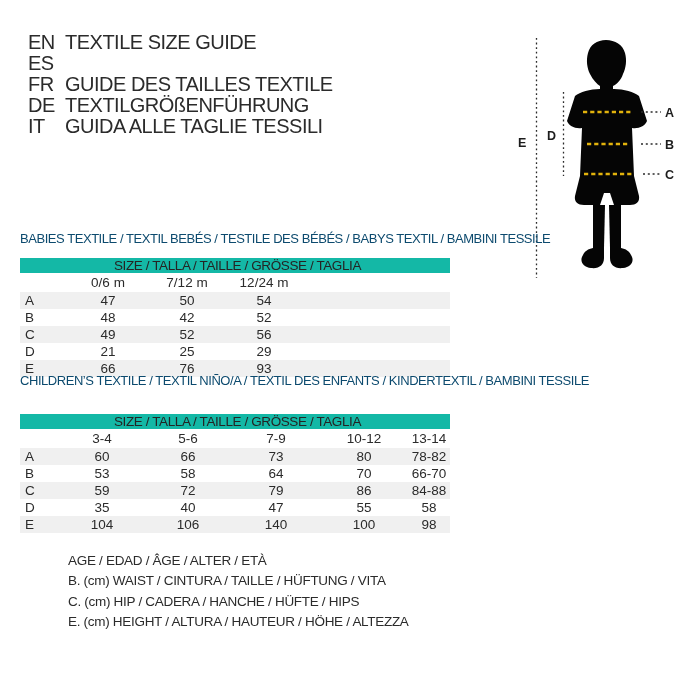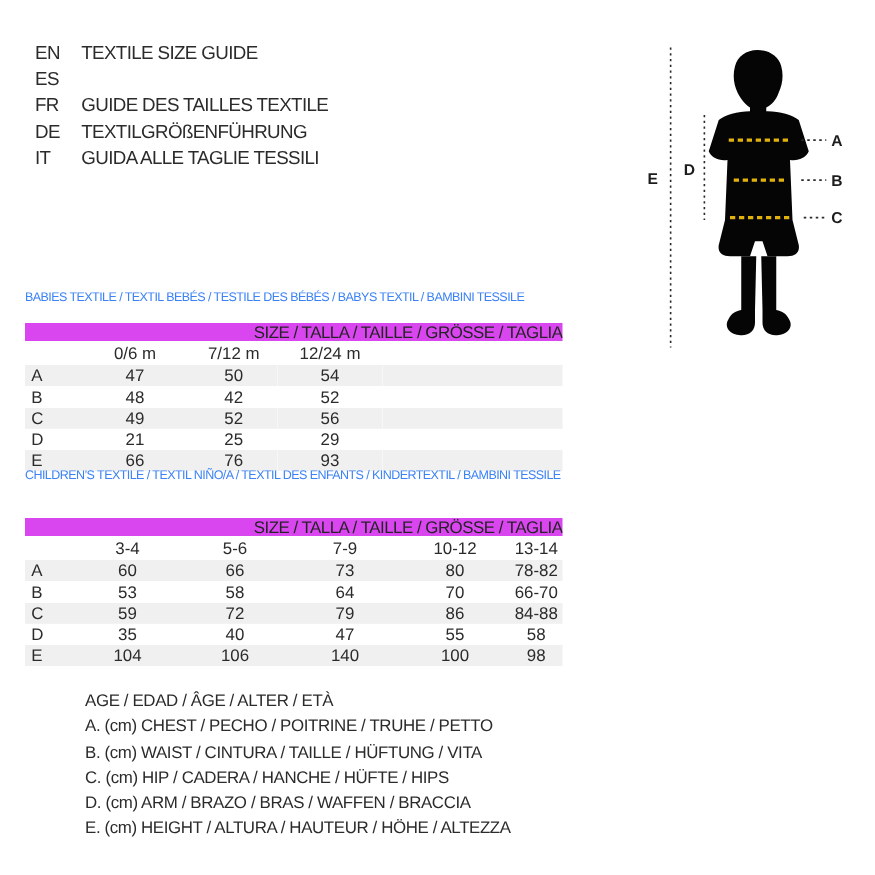--- a/index.html
+++ b/index.html
@@ -2,32 +2,32 @@
 <html><head>
 <meta charset="utf-8">
 <style>
   html,body{margin:0;padding:0;background:#ffffff;}
   .page{
     position:relative;width:700px;height:700px;background:#ffffff;overflow:hidden;
     font-family:"Liberation Sans","DejaVu Sans",sans-serif;color:#2b2b2b;
   }
   
   .lang-list{position:absolute;left:28px;top:32px;}
-  .lang-row{display:flex;height:21px;line-height:21px;font-size:15px;letter-spacing:-0.5px;white-space:nowrap;}
+  .lang-row{display:flex;height:21px;line-height:21px;font-size:20px;letter-spacing:-0.5px;white-space:nowrap;}
   .lang-code{width:37px;flex:0 0 37px;}
   
-  .section-heading{position:absolute;left:20px;height:15px;line-height:15px;font-size:10px;letter-spacing:-0.45px;white-space:nowrap;color:#3b82f6;}
+  .section-heading{position:absolute;left:20px;height:15px;line-height:15px;font-size:13px;letter-spacing:-0.45px;white-space:nowrap;color:#0c4a6e;}
   .heading-babies{top:231px;}
   .heading-children{top:373px;}
   
   .size-table{position:absolute;left:20px;width:430px;border-collapse:collapse;table-layout:fixed;font-size:13.5px;color:#2b2b2b;}
   .table-babies{top:258px;}
   .table-children{top:414px;}
   .size-table td{padding:0;height:17px;line-height:17px;text-align:center;white-space:nowrap;overflow:hidden;}
-  .size-table .bar-cell{background:#d946ef;text-align:right;padding-left:5px;height:15px;line-height:15px;letter-spacing:-0.4px;color:#242424;}
+  .size-table .bar-cell{background:#14b8a6;text-align:center;padding-left:5px;height:15px;line-height:15px;letter-spacing:-0.4px;color:#242424;}
   .size-table .cols-row td{height:19px;line-height:19px;}
   .size-table .row-label{text-align:left;padding-left:5px;}
   .size-table tr.zebra{background:#f0f0f0;}
   
   .legend{position:absolute;left:20px;top:551px;}
   .legend-line{height:20.3px;line-height:20.3px;font-size:13.5px;letter-spacing:-0.3px;white-space:nowrap;margin-left:48px;}
   
   .figure-svg{position:absolute;left:505px;top:28px;}
   .marker-label{font-family:"Liberation Sans","DejaVu Sans",sans-serif;font-size:12.5px;font-weight:bold;fill:#1c1c1c;}
 </style>
@@ -210,20 +210,18 @@
         <td>106</td>
         <td>140</td>
         <td>100</td>
         <td>98</td>
       </tr>
     </tbody>
   </table>
 
   <div class="legend">
     <div class="legend-line">AGE / EDAD / ÂGE / ALTER / ETÀ</div>
-    <div class="legend-line">A. (cm) CHEST / PECHO / POITRINE / TRUHE / PETTO</div>
     <div class="legend-line">B. (cm) WAIST / CINTURA / TAILLE / HÜFTUNG / VITA</div>
     <div class="legend-line">C. (cm) HIP / CADERA / HANCHE / HÜFTE / HIPS</div>
-    <div class="legend-line">D. (cm) ARM / BRAZO / BRAS / WAFFEN / BRACCIA</div>
     <div class="legend-line">E. (cm) HEIGHT / ALTURA / HAUTEUR / HÖHE / ALTEZZA</div>
   </div>
 
 </div>
 
 </body></html>

